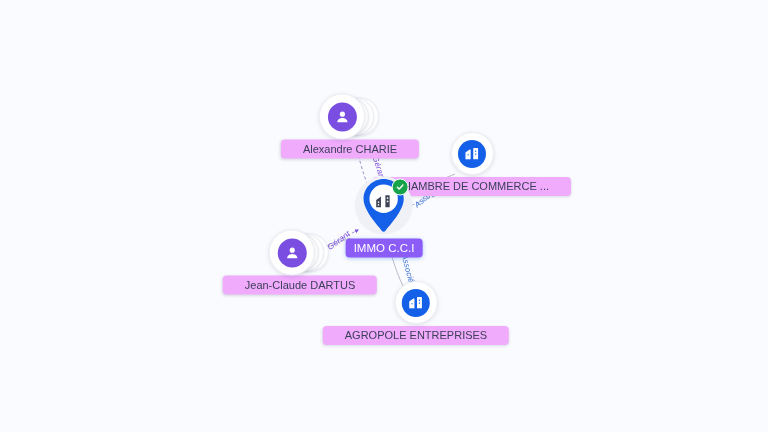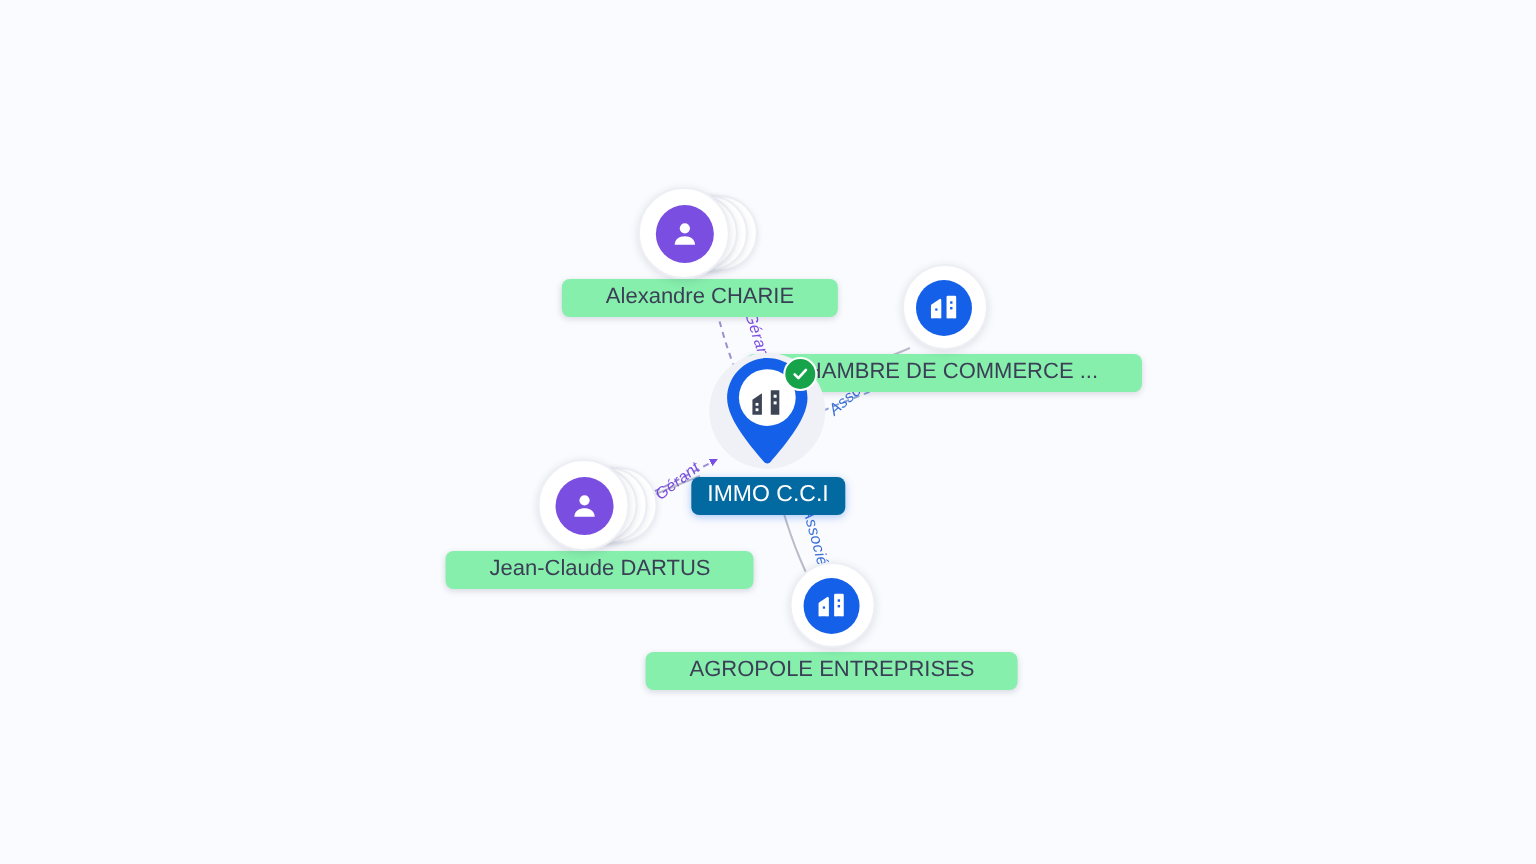--- a/index.html
+++ b/index.html
@@ -143,31 +143,31 @@
     border: 1.5px solid #ffffff;
     display: flex;
     align-items: center;
     justify-content: center;
     z-index: 4;
   }
 
   
   .node-label {
     margin-top: 2px;
-    background: #86efac;
+    background: #f0abfc;
     color: #3a3f55;
     font-size: 11px;
     line-height: 13px;
     padding: 3px 22px;
     border-radius: 4px;
     white-space: nowrap;
     box-shadow: 0 1px 3px rgba(30,40,80,0.16);
   }
   .node-label.primary {
-    background: #0369a1;
+    background: #8b5cf6;
     color: #ffffff;
     font-size: 11.5px;
     padding: 3px 8px;
     border-radius: 4px;
     box-shadow: 0 1px 4px rgba(21,96,232,0.35);
   }
 
   .edge-label {
     position: absolute;
     font-size: 8px;

